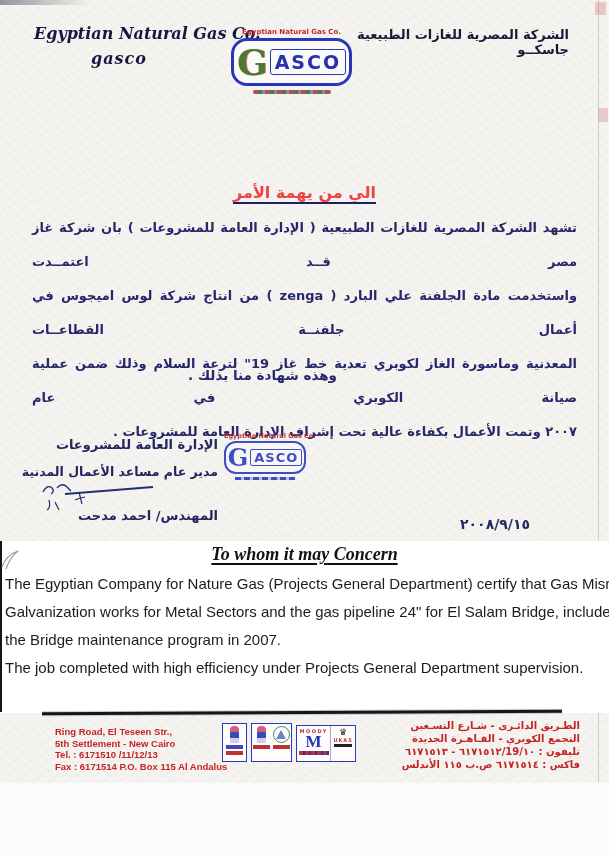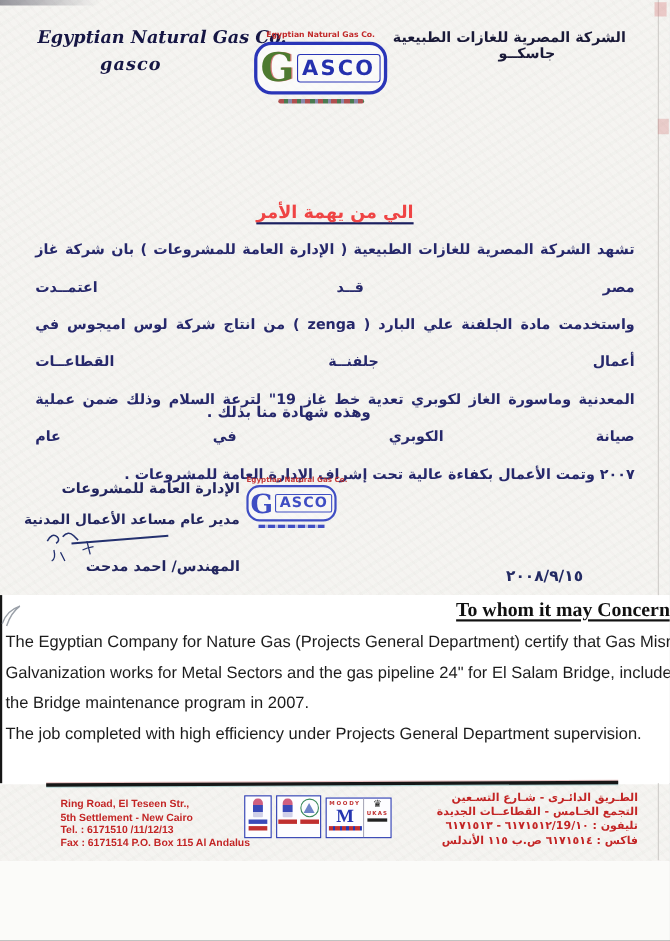--- a/index.html
+++ b/index.html
@@ -24,21 +24,21 @@
     background:linear-gradient(90deg, rgba(70,70,85,.55), rgba(70,70,85,0)); }
   .edge-line { position:absolute; left:598px; top:0; width:1px; height:782px; background:#cfcdc9; }
   .corner-red-1 { position:absolute; left:595px; top:2px;  width:11px; height:13px; background:rgba(214,120,120,.35); }
   .corner-red-2 { position:absolute; left:598px; top:108px; width:10px; height:14px; background:rgba(205,105,105,.28); }
 
   
   .company-en { position:absolute; left:34px; top:24px; width:170px; text-align:center;
     color:#161644; font-family:"DejaVu Serif", serif; font-style:italic; font-weight:bold; }
   .company-en .l1 { font-size:16px; white-space:nowrap; }
   .company-en .l2 { font-size:16px; margin-top:6px; letter-spacing:1px; }
-  .company-ar { position:absolute; right:40px; top:27px; width:180px; text-align:center;
+  .company-ar { position:absolute; right:40px; top:27px; width:180px; text-align:right;
     color:#1a1a38; font-weight:bold; direction:rtl; }
   .company-ar .l1 { font-size:13px; white-space:nowrap; }
   .company-ar .l2 { font-size:13px; }
 
   .logo { position:absolute; left:231px; top:28px; width:121px; text-align:center; }
   .logo .logo-top { color:#c22a2a; font-size:7px; font-weight:bold; white-space:nowrap; }
   .logo .logo-box { margin-top:2px; height:48px; border:3px solid #2a35b8; border-radius:16px;
     display:flex; align-items:center; justify-content:center; background:rgba(255,255,255,.6); }
   .logo .g { font-size:36px; line-height:36px; font-weight:bold; color:#4d7a30;
     text-shadow:1px 0 0 rgba(190,40,40,.6); font-family:"DejaVu Serif", serif; }
@@ -75,23 +75,23 @@
   .stamp .tagline { margin:3px auto 0; width:60px; height:3px; filter:blur(0.5px);
     background:repeating-linear-gradient(90deg,#3040c0 0 6px, rgba(48,64,192,.3) 6px 9px); }
 
   .letter-date { position:absolute; left:460px; top:516px; direction:rtl;
     font-size:14px; font-weight:bold; color:#232a63; letter-spacing:1px; }
 
   
   .english-box { position:absolute; left:0; top:541px; width:609px; height:171px;
     background:#ffffff; overflow:hidden; }
   .english-border { position:absolute; left:0; top:541px; width:2px; height:171px; background:#161616; }
-  .en-title { text-align:right; margin-top:3px;
+  .en-title { text-align:center; margin-top:3px;
     font-family:"Liberation Serif", serif; font-weight:bold; font-size:18px; color:#111;
-    text-decoration:underline; text-decoration-thickness:2px; text-underline-offset:3px; }
+    text-decoration:underline; text-decoration-thickness:2px; text-underline-offset:3px;font-style:italic; }
   .en-lines { position:absolute; left:5px; top:29px; right:0; }
   .en-lines div { font-family:"Liberation Sans", sans-serif; font-size:15px; color:#1c1c1c;
     line-height:28px; white-space:nowrap; }
   .pen-mark { position:absolute; left:0; top:545px; }
 
   .divider { position:absolute; left:42px; top:711px; width:520px; height:2.5px;
     background:#161616; transform:rotate(-0.25deg);
     box-shadow:0 1px 0 rgba(90,170,170,.45), 0 -1px 0 rgba(190,80,80,.35); }
 
   
@@ -243,18 +243,18 @@
       <div class="ukas-cell">
         <div class="ukas-crown">♛</div>
         <div class="ukas-word">UKAS</div>
         <div class="ukas-strip"></div>
       </div>
     </div>
   </div>
 
   <div class="footer-ar">
     <div>الطـريق الدائـرى - شـارع التسـعين</div>
-    <div>التجمع الخـامس - القطاعــات الجديدة</div>
+    <div>التجمع الكوبري - القـاهـرة الجديدة</div>
     <div>تليفون : ٦١٧١٥١٢/19/١٠ - ٦١٧١٥١٣</div>
     <div>فاكس : ٦١٧١٥١٤ ص.ب ١١٥ الأندلس</div>
   </div>
 
 </div>
 
 </body></html>

